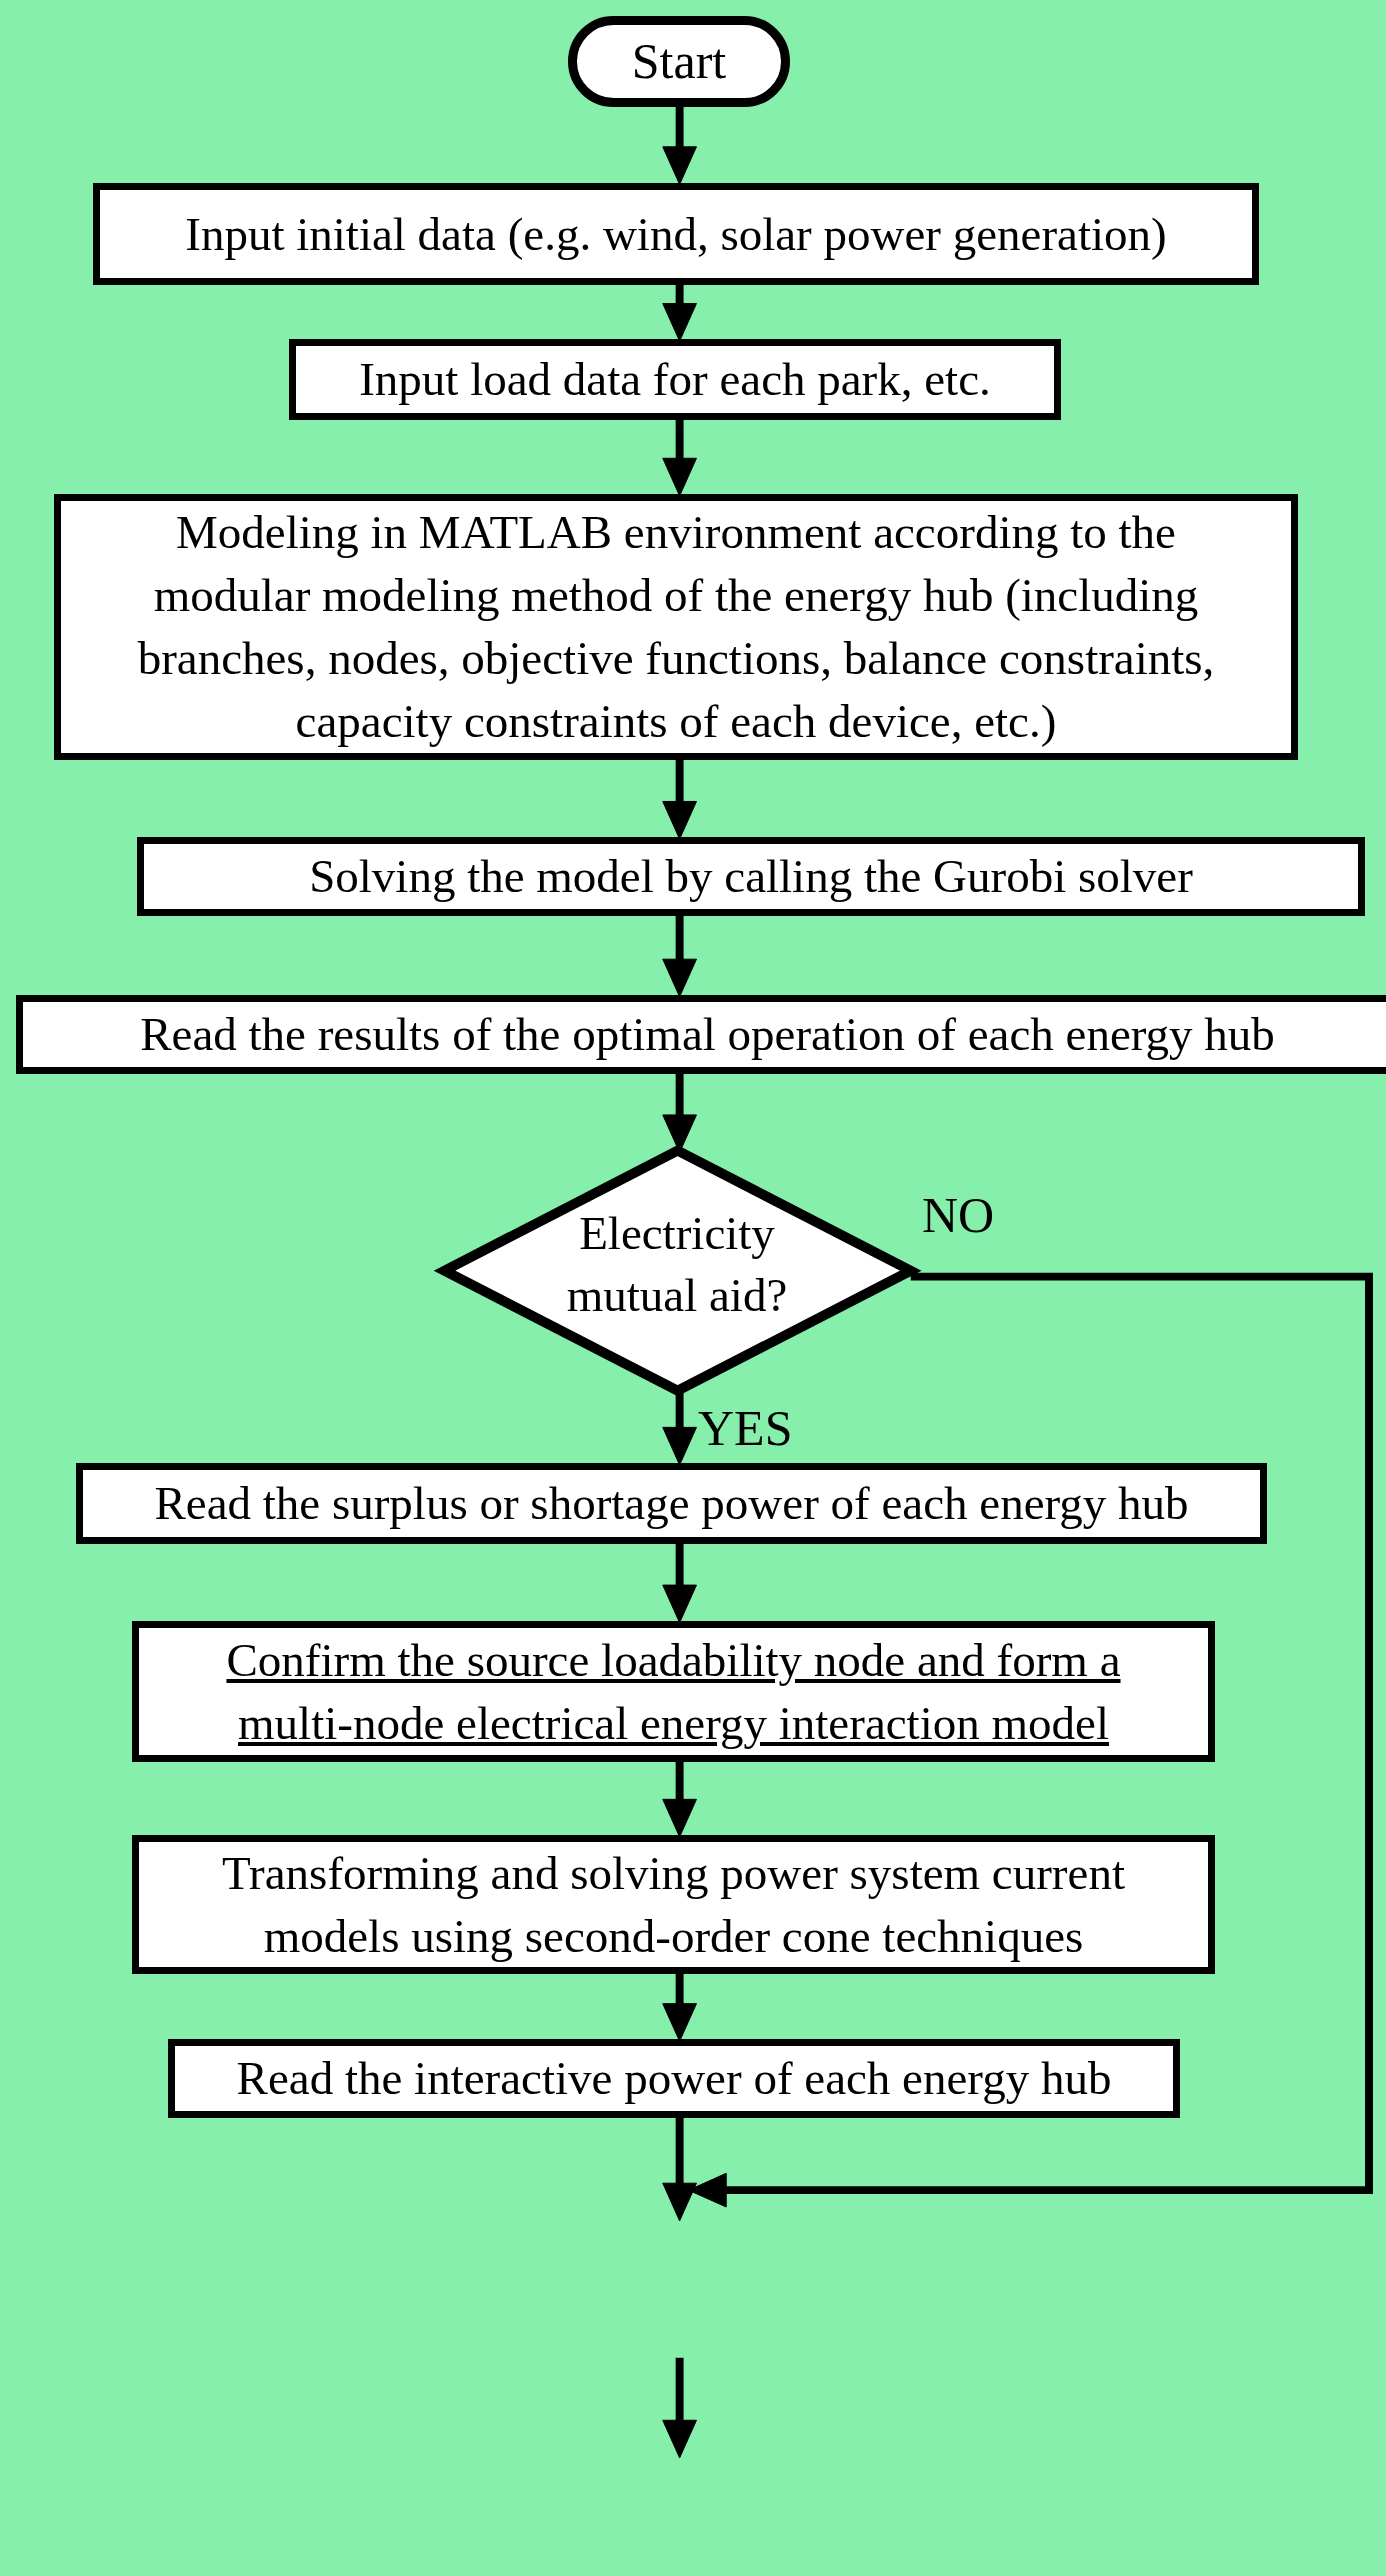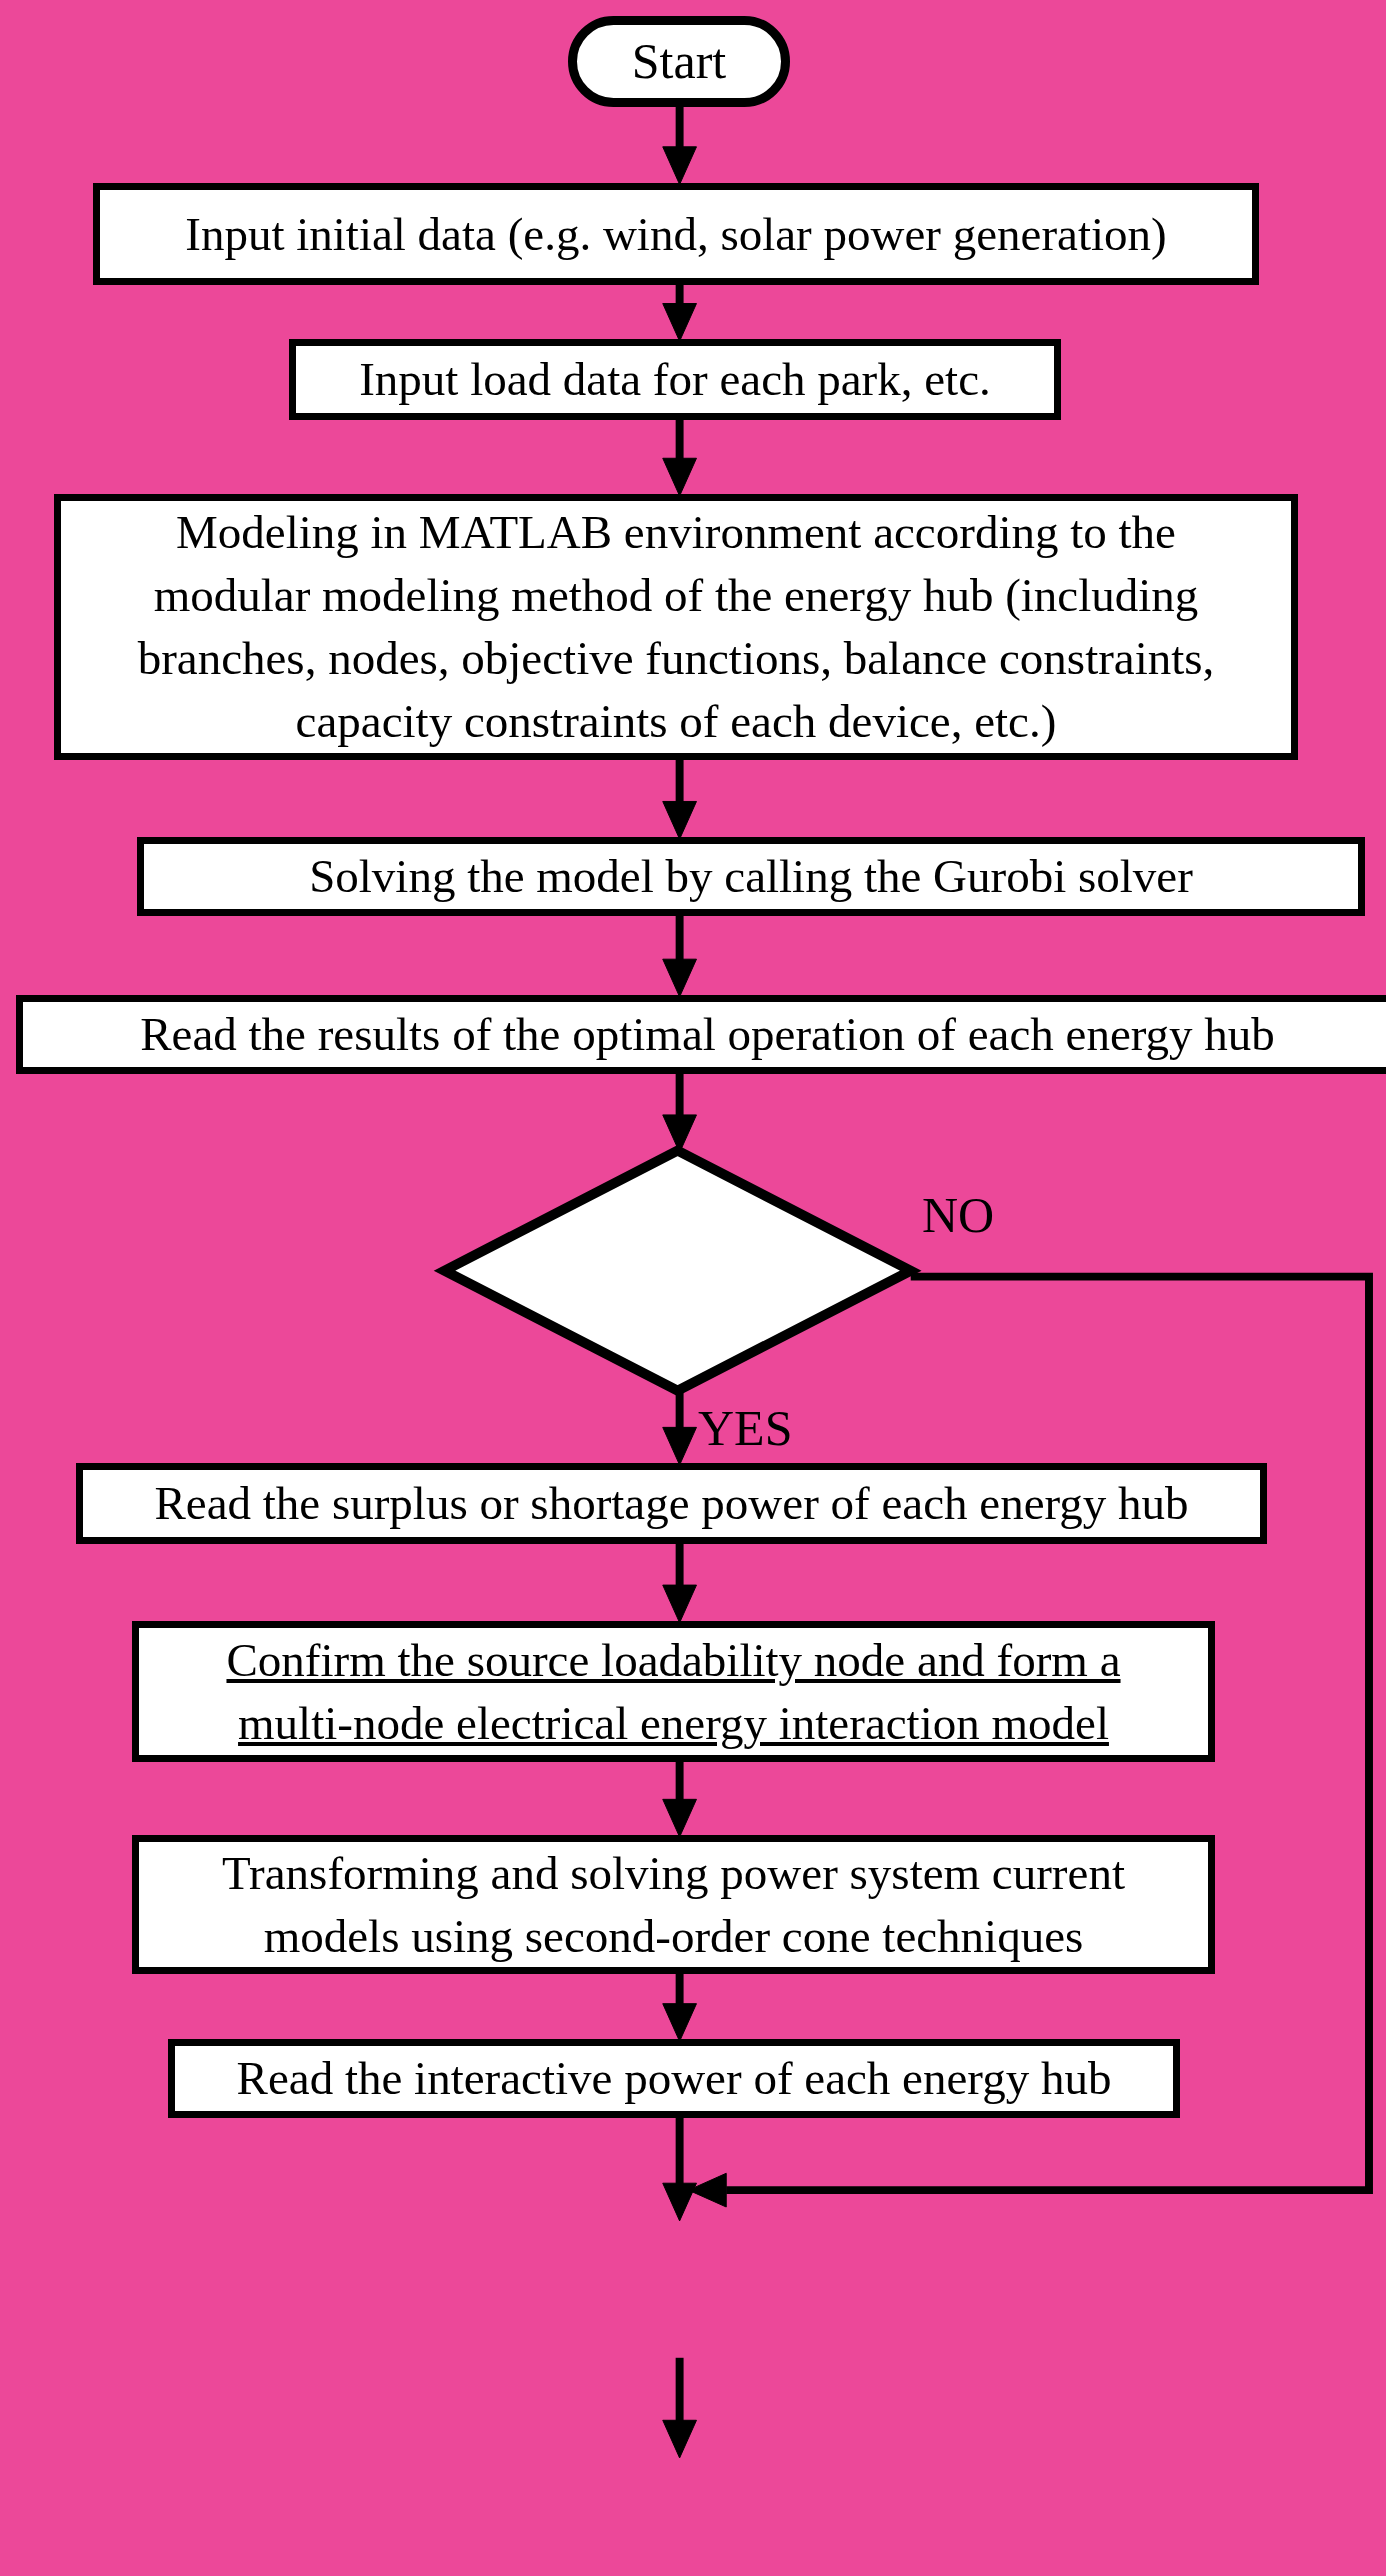--- a/index.html
+++ b/index.html
@@ -1,17 +1,17 @@
 <!DOCTYPE html>
 <html><head>
 <meta charset="utf-8">
 <style>
   html,body{margin:0;padding:0;background:#fff;}
   .canvas{
-    position:relative;width:1387px;height:2576px;background:#ec4899;
+    position:relative;width:1387px;height:2576px;background:#86efac;
     font-family:"Liberation Serif","DejaVu Serif",serif;color:#000;overflow:hidden;
   }
   .wires{position:absolute;left:0;top:0;width:1387px;height:2576px;}
   .node{
     position:absolute;box-sizing:border-box;background:#fff;border:7px solid #000;
     display:flex;align-items:center;justify-content:center;text-align:center;
     font-size:47px;line-height:1.34;padding:0 8px;white-space:nowrap;
   }
   .node.multi{white-space:pre-line;}
   .node.term{border-radius:52px;border-width:9px;font-size:50px;}
@@ -69,20 +69,22 @@
 
   <div class="node multi" style="left:54px;top:494px;width:1244px;height:266px;">Modeling in MATLAB environment according to the
 modular modeling method of the energy hub (including
 branches, nodes, objective functions, balance constraints,
 capacity constraints of each device, etc.)</div>
 
   <div class="node" style="left:137px;top:837px;width:1228px;height:79px;">Solving the model by calling the Gurobi solver</div>
 
   <div class="node" style="left:16px;top:995px;width:1383px;height:79px;">Read the results of the optimal operation of each energy hub</div>
 
+  <div class="diamond-label">Electricity
+mutual aid?</div>
 
   <div class="edge-label" style="left:922px;top:1186px;">NO</div>
 
   <div class="edge-label" style="left:698px;top:1399px;">YES</div>
 
   <div class="node" style="left:76px;top:1463px;width:1191px;height:81px;">Read the surplus or shortage power of each energy hub</div>
 
   <div class="node multi" style="left:132px;top:1621px;width:1083px;height:141px;text-decoration:underline;">Confirm the source loadability node and form a
 multi-node electrical energy interaction model</div>
 

